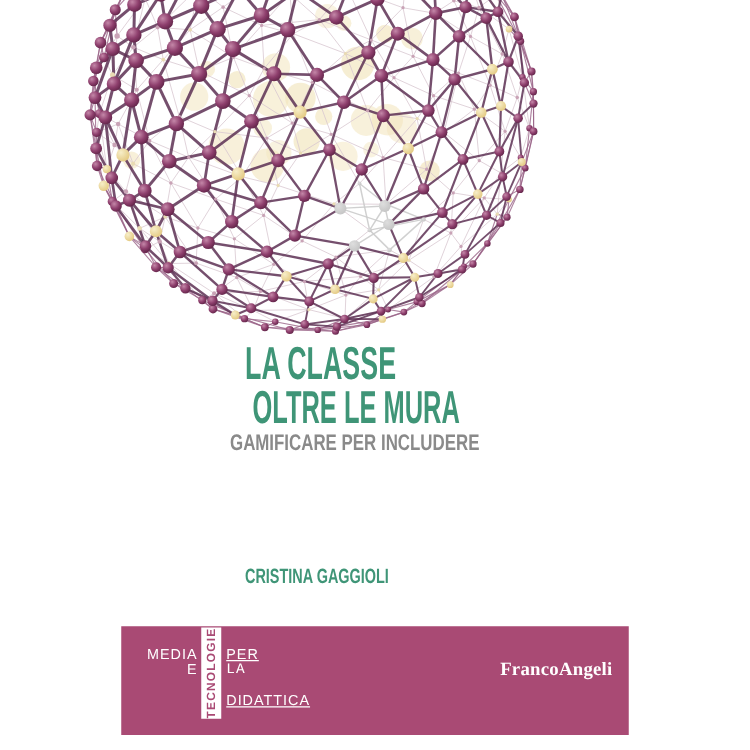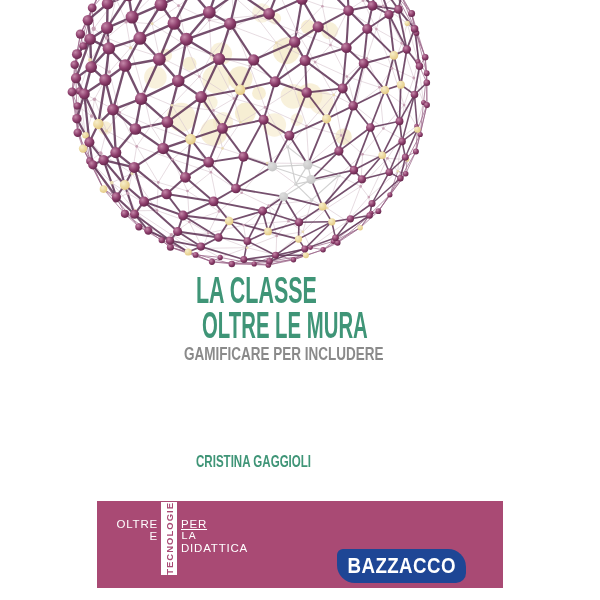--- a/index.html
+++ b/index.html
@@ -19,21 +19,21 @@
   #strip{position:absolute;left:64px;top:1px;width:16px;height:73px;background:#ffffff;
          display:flex;align-items:center;justify-content:center;}
   #strip span{
     writing-mode:vertical-rl;transform:rotate(180deg);
     color:var(--magenta);font-size:9.5px;font-weight:bold;letter-spacing:1px;white-space:nowrap;}
   .slog{position:absolute;color:#fff;font-size:11.5px;letter-spacing:.8px;line-height:12px;white-space:nowrap;}
   #w-media{left:0;width:61px;top:17px;text-align:right;}
   #w-e{left:0;width:61px;top:29px;text-align:right;}
   #w-per{left:84px;top:17px;text-decoration:underline;}
   #w-la{left:84px;top:29px;font-family:Liberation Mono, monospace;}
-  #w-didattica{left:84px;top:41px;}
+  #w-didattica{left:84px;top:54px;text-decoration:underline;}
   #publisher{position:absolute;right:13px;top:27px;color:#fff;
     font-family:"Liberation Serif",serif;font-weight:bold;font-size:15px;letter-spacing:.2px;}
   #stamp{position:absolute;left:240px;top:48px;width:129px;height:34px;background:var(--blue);
     border-radius:6px 18px 10px 18px;display:flex;align-items:center;justify-content:center;}
   #stamp span{color:#fff;font-weight:bold;font-size:22px;letter-spacing:.5px;transform:scaleX(.85);white-space:nowrap;}
 </style>
 </head>
 <body>
 
 <div id="cover" style="--green: #3f9577; --gray: #8a8a8a; --magenta: #a94a74; --blue: #1e4695;">
@@ -1348,22 +1348,20 @@
 
   <div class="tline" id="title1">LA CLASSE</div>
   <div class="tline" id="title2">OLTRE LE MURA</div>
   <div class="tline" id="subtitle">GAMIFICARE PER INCLUDERE</div>
   <div class="tline" id="author">CRISTINA GAGGIOLI</div>
 
   <div id="band">
     <div id="strip">
       <span>TECNOLOGIE</span>
     </div>
-    <div class="slog" id="w-media">OLTRE</div>
+    <div class="slog" id="w-media">MEDIA</div>
     <div class="slog" id="w-e">E</div>
     <div class="slog" id="w-per">PER</div>
     <div class="slog" id="w-la">LA</div>
     <div class="slog" id="w-didattica">DIDATTICA</div>
-    <div id="stamp">
-      <span>BAZZACCO</span>
-    </div>
+    <div id="publisher">FrancoAngeli</div>
   </div>
 </div>
 
 </body></html>

